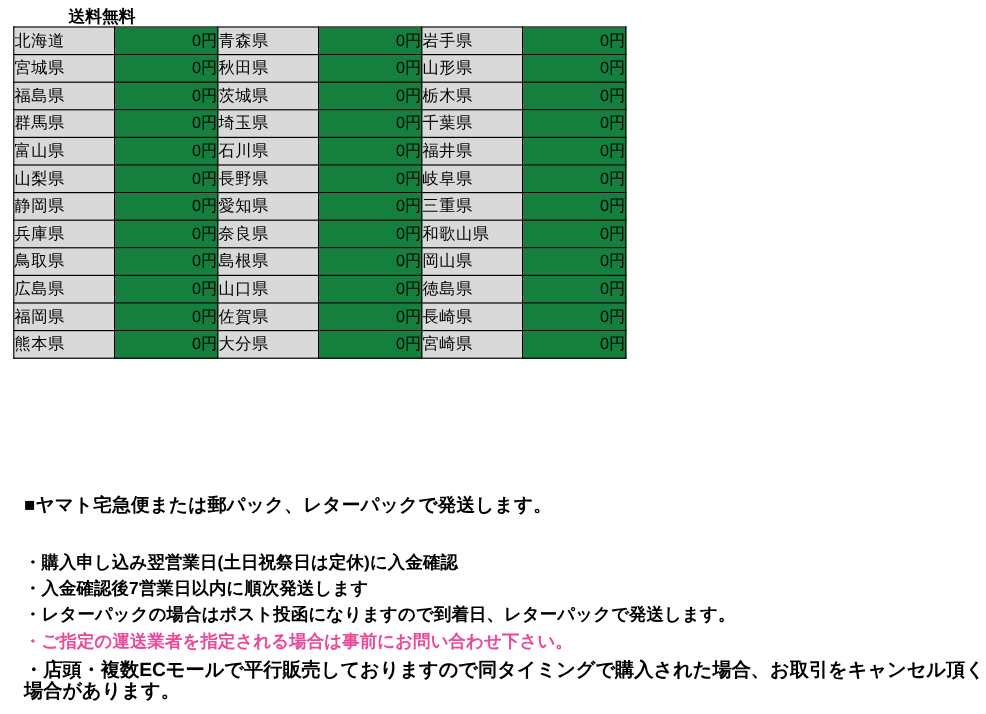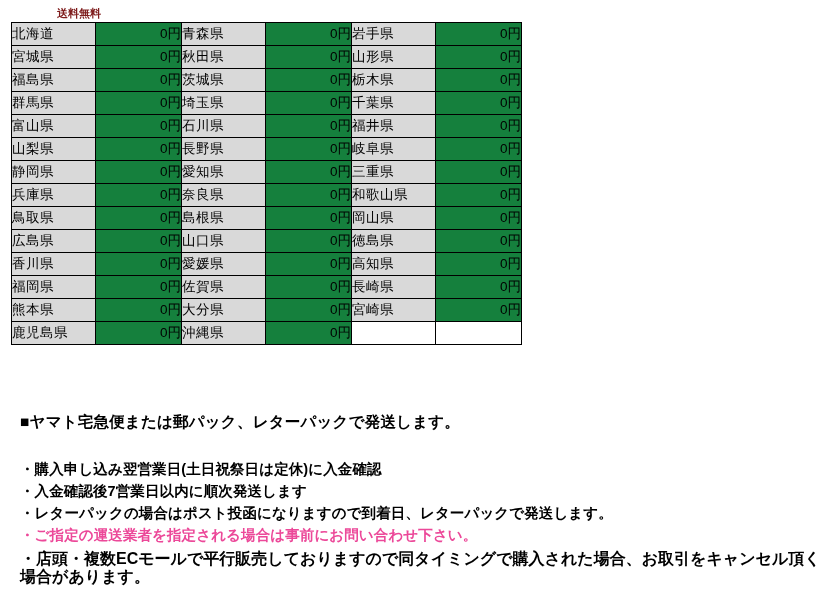--- a/index.html
+++ b/index.html
@@ -20,23 +20,23 @@
     width: 822px;
     height: 595px;
     box-sizing: border-box;
   }
 
   
   .free-shipping {
     position: absolute;
     left: 57px;
     top: 4px;
-    font-size: 11px;
-    font-weight: bold;
-    color: #7f1d1d;
+    font-size: 14px;
+    font-weight: bold;
+    color: #000000;
     letter-spacing: 0px;
     line-height: 18px;
   }
 
   
   .fee-table-wrap {
     position: absolute;
     left: 11px;
     top: 22px;
   }
@@ -204,55 +204,39 @@
 
         <tr>
           <td class="pref">広島県</td>
           <td class="price">0円</td>
           <td class="pref">山口県</td>
           <td class="price">0円</td>
           <td class="pref">徳島県</td>
           <td class="price">0円</td>
         </tr>
 
-        <tr>
-          <td class="pref">香川県</td>
-          <td class="price">0円</td>
-          <td class="pref">愛媛県</td>
-          <td class="price">0円</td>
-          <td class="pref">高知県</td>
-          <td class="price">0円</td>
-        </tr>
 
         <tr>
           <td class="pref">福岡県</td>
           <td class="price">0円</td>
           <td class="pref">佐賀県</td>
           <td class="price">0円</td>
           <td class="pref">長崎県</td>
           <td class="price">0円</td>
         </tr>
 
         <tr>
           <td class="pref">熊本県</td>
           <td class="price">0円</td>
           <td class="pref">大分県</td>
           <td class="price">0円</td>
           <td class="pref">宮崎県</td>
           <td class="price">0円</td>
         </tr>
 
-        <tr>
-          <td class="pref">鹿児島県</td>
-          <td class="price">0円</td>
-          <td class="pref">沖縄県</td>
-          <td class="price">0円</td>
-          <td class="pref-empty"></td>
-          <td class="price-empty"></td>
-        </tr>
 
       </tbody>
     </table>
   </div>
 
   <div class="notes">
     <p class="note-heading">■ヤマト宅急便または郵パック、レターパックで発送します。</p>
     <p class="note-line">・購入申し込み翌営業日(土日祝祭日は定休)に入金確認</p>
     <p class="note-line">・入金確認後7営業日以内に順次発送します</p>
     <p class="note-line">・レターパックの場合はポスト投函になりますので到着日、レターパックで発送します。</p>

